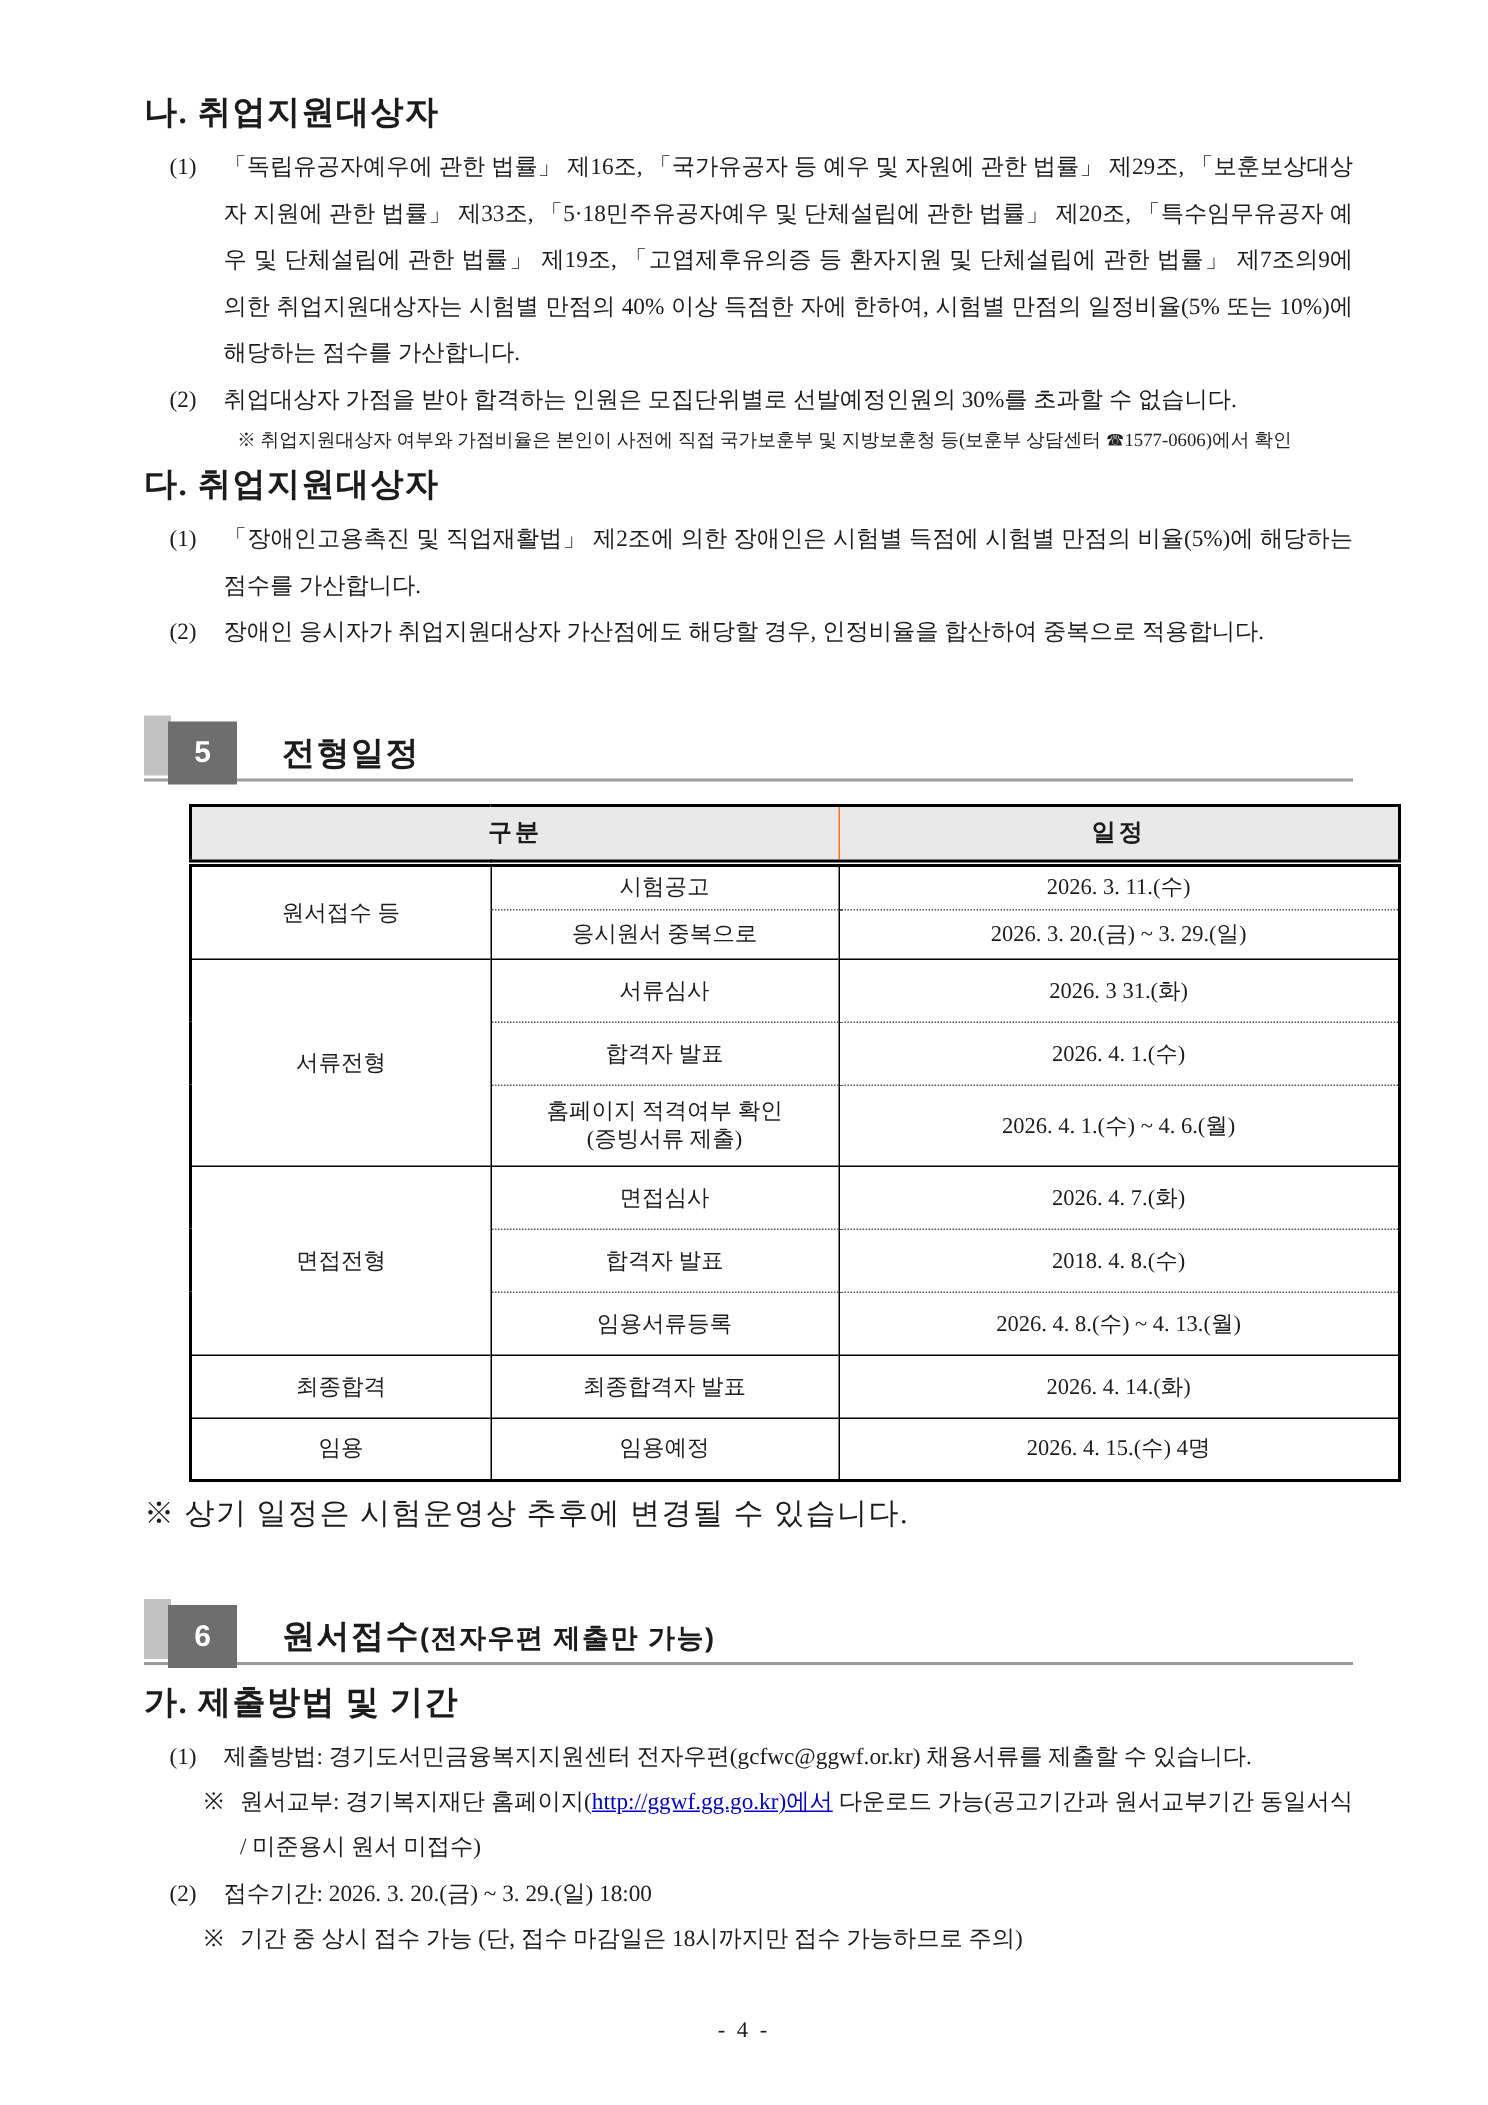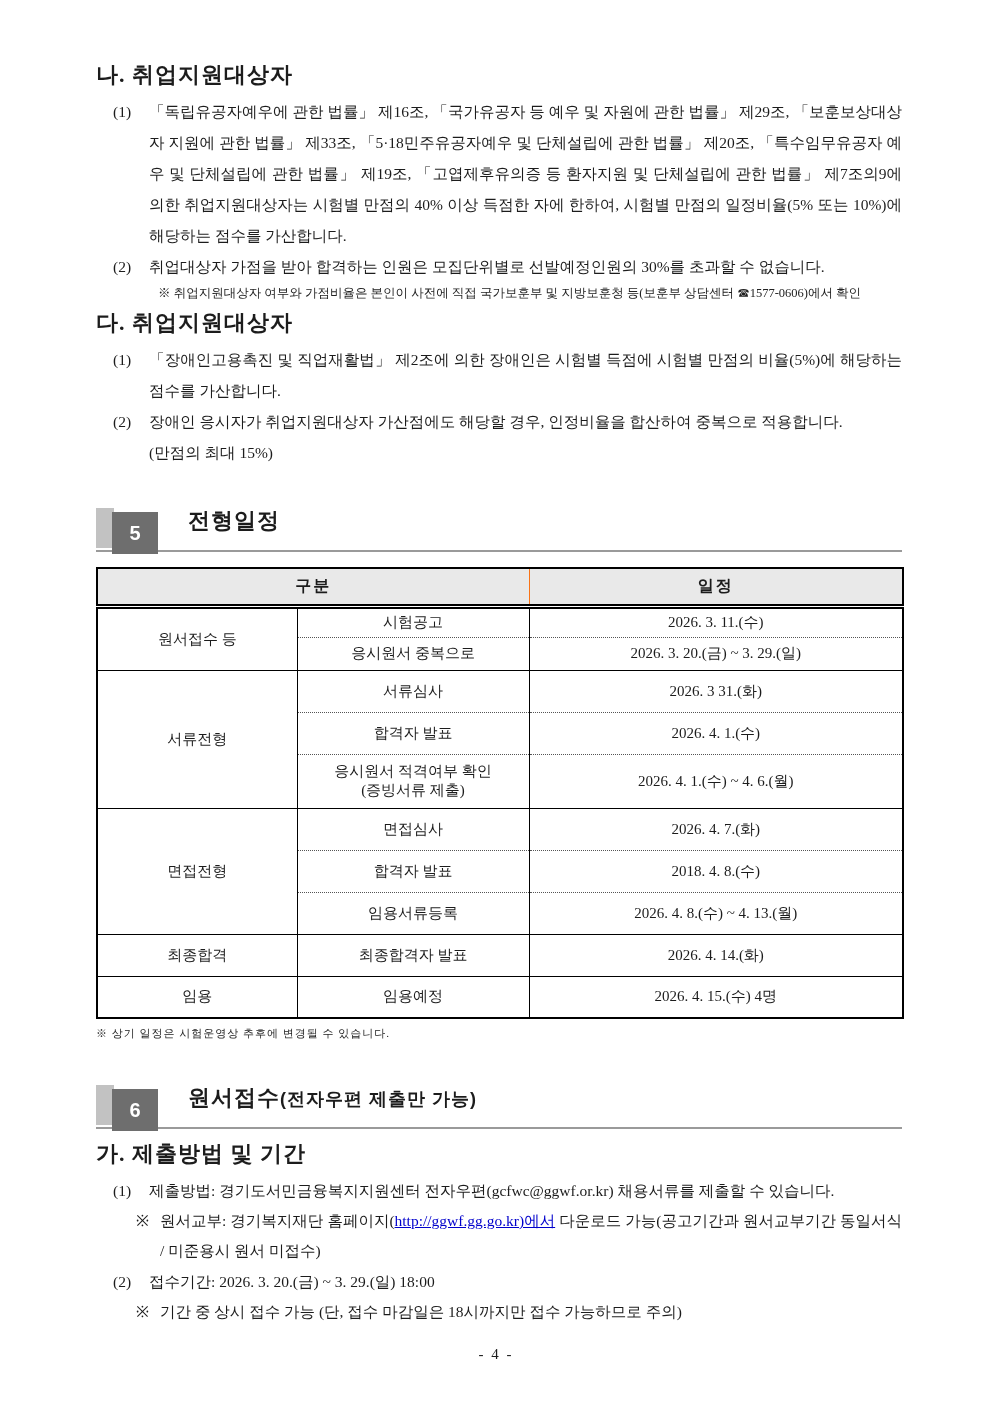--- a/index.html
+++ b/index.html
@@ -18,41 +18,41 @@
   .item { display:flex; font-size:15.5px; line-height:31px; margin-left:17px; }
   .item .num { flex:none; width:36px; }
   .item .txt { flex:1; text-align:justify; }
   .small-note { font-size:12.5px; line-height:22px; margin-left:62px; color:#222; }
 
   
   .sec-header { position:relative; height:46px; margin-top:0; border-bottom:2px solid #9a9a9a; font-family:"Liberation Sans","DejaVu Sans",sans-serif; }
   .badge-light { position:absolute; left:0; top:2px; width:18px; height:40px; background:#c2c2c2; }
   .badge-dark { position:absolute; left:16px; top:6px; width:46px; height:42px; background:#6e6e6e;
     color:#fff; font-size:20px; font-weight:bold; display:flex; align-items:center; justify-content:center; }
-  .sec-title { position:absolute; left:92px; top:0; font-size:22px; font-weight:bold; letter-spacing:1px; }
+  .sec-title { position:absolute; left:92px; top:12px; font-size:22px; font-weight:bold; letter-spacing:1px; }
   .sec-title .suffix { font-size:18px; }
 
   
   table.sched { border-collapse:collapse; width:806px; margin-top:15px; table-layout:fixed; }
   table.sched col.c1 { width:200px; } table.sched col.c2 { width:232px; } table.sched col.c3 { width:374px; }
-  table.sched { border:2px solid #000; }
+  table.sched { border:2px solid #000;margin-left:30px; }
   table.sched th {
     background:#e9e9e9; font-size:16px; font-weight:bold; height:38px;
     border-bottom:5px double #000; letter-spacing:2px;
   }
   table.sched th.th-date { border-left:1px solid #f97316;font-family:Liberation Mono, monospace; }
   table.sched td { text-align:center; vertical-align:middle; font-size:15px; height:42px; }
   table.sched td.col-item { border-left:1px solid #000; }
   table.sched td.col-date { border-left:1px solid #000; }
   table.sched tr.row-cont td { border-top:1.5px dotted #555; }
   table.sched tr.group-start td { border-top:1px solid #000; }
   table.sched tbody tr:nth-child(1) td { height:31px; }
   table.sched tbody tr:nth-child(2) td { height:33px; }
   table.sched tr.tall td { height:54px; }
-  .tbl-note { font-size:11px; margin-top:7px; letter-spacing:1px; } .gap-b { height:38px; } .gap-c { height:42px; }
+  .tbl-note { font-size:20px; margin-top:7px; letter-spacing:1px; } .gap-b { height:38px; } .gap-c { height:42px; }
   .gap-d { height:10px; } .gap-e { height:4px; }
 
   
   .note-item { display:flex; font-size:15.5px; line-height:30px; margin-left:40px; }
   .note-item .num { flex:none; width:24px; }
   .note-item .txt { flex:1; text-align:justify; }
   .doc-link { color:#0000cc; text-decoration:underline; cursor:pointer; }
 
   .page-number { position:absolute; left:0; right:0; bottom:40px; text-align:center; font-size:15px; letter-spacing:2px; }
 </style>
@@ -76,21 +76,20 @@
   <div class="gap-e"></div>
   <div class="blk-heading">다. 취업지원대상자</div>
   <div class="item">
     <span class="num">(1)</span>
     <div class="txt">「장애인고용촉진 및 직업재활법」 제2조에 의한 장애인은 시험별 득점에 시험별 만점의 비율(5%)에 해당하는 점수를 가산합니다.</div>
   </div>
   <div class="item">
     <span class="num">(2)</span>
     <div class="txt">
       <div>장애인 응시자가 취업지원대상자 가산점에도 해당할 경우, 인정비율을 합산하여 중복으로 적용합니다.</div>
-      <div>(만점의 최대 15%)</div>
     </div>
   </div>
 
   <div class="gap-b"></div>
 
   <div class="sec-header">
     <div class="badge-light"></div>
     <div class="badge-dark">5</div>
     <div class="sec-title">전형일정</div>
   </div>
@@ -129,21 +128,21 @@
           <td class="col-date">2026. 3 31.(화)</td>
         </tr>
         <tr class="row-cont">
           <td class="col-item">
             <div>합격자 발표</div>
           </td>
           <td class="col-date">2026. 4. 1.(수)</td>
         </tr>
         <tr class="row-cont tall">
           <td class="col-item">
-            <div>응시원서 적격여부 확인</div>
+            <div>홈페이지 적격여부 확인</div>
             <div>(증빙서류 제출)</div>
           </td>
           <td class="col-date">2026. 4. 1.(수) ~ 4. 6.(월)</td>
         </tr>
         <tr class="group-start">
           <td rowspan="3">면접전형</td>
           <td class="col-item">
             <div>면접심사</div>
           </td>
           <td class="col-date">2026. 4. 7.(화)</td>

